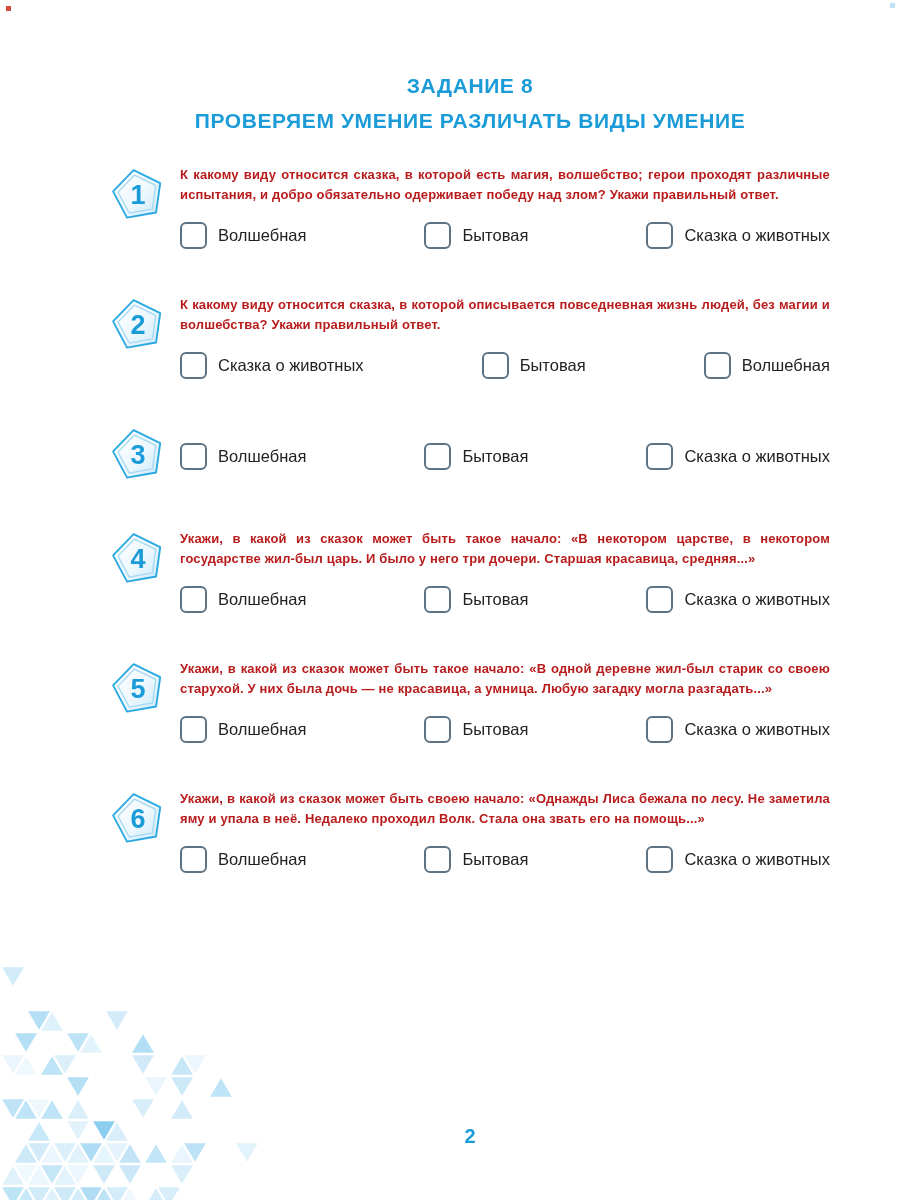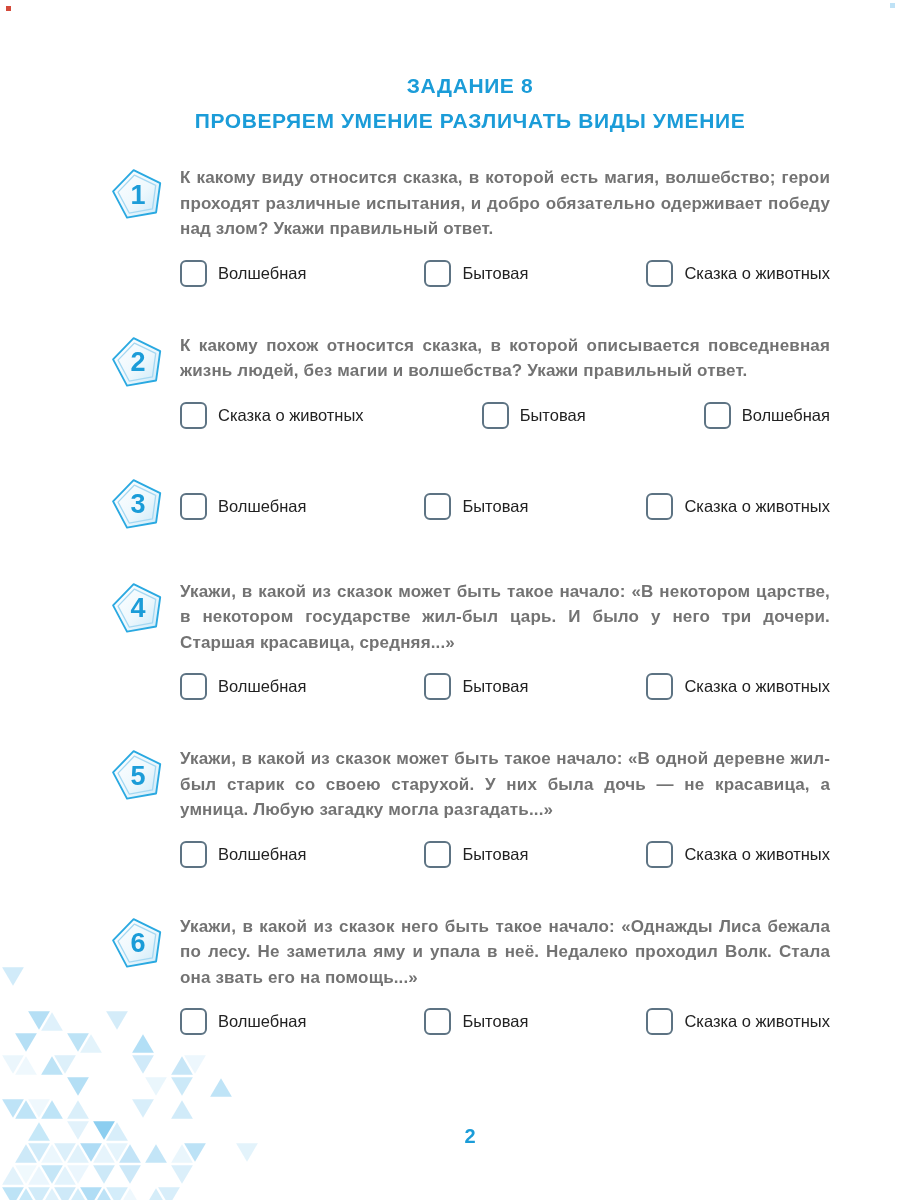--- a/index.html
+++ b/index.html
@@ -34,23 +34,23 @@
   }
   .badge svg { width: 56px; height: 58px; display: block; }
   .badge .num {
     position: absolute; inset: 0;
     display: flex; align-items: center; justify-content: center;
     font-weight: bold; font-size: 27px; color: #1b9cd8;
     padding-top: 2px;
   }
   .q-body { flex: 1; min-width: 0; }
   .q-text {
-    font-size: 17px;
+    font-size: 13px;
     font-weight: bold;
-    color: #737373;
+    color: #b91c1c;
     line-height: 1.5;
     text-align: justify;
     letter-spacing: 0.15px;
   }
   .options {
     display: flex;
     justify-content: space-between;
     align-items: center;
     margin-top: 18px;
   }
@@ -131,21 +131,21 @@
   </div>
 
   <div class="question">
     <div class="badge">
       <svg>
           <use href="#pent"></use>
         </svg>
       <span class="num">2</span>
     </div>
     <div class="q-body">
-      <p class="q-text">К какому похож относится сказка, в которой описывается повседневная жизнь людей, без магии и волшебства? Укажи правильный ответ.</p>
+      <p class="q-text">К какому виду относится сказка, в которой описывается повседневная жизнь людей, без магии и волшебства? Укажи правильный ответ.</p>
       <div class="options">
         <label class="option">
           <span class="checkbox"></span>
           <span class="option-label">Сказка о животных</span>
         </label>
         <label class="option">
           <span class="checkbox"></span>
           <span class="option-label">Бытовая</span>
         </label>
         <label class="option">
@@ -234,21 +234,21 @@
   </div>
 
   <div class="question">
     <div class="badge">
       <svg>
           <use href="#pent"></use>
         </svg>
       <span class="num">6</span>
     </div>
     <div class="q-body">
-      <p class="q-text">Укажи, в какой из сказок него быть такое начало: «Однажды Лиса бежала по лесу. Не заметила яму и упала в неё. Недалеко проходил Волк. Стала она звать его на помощь...»</p>
+      <p class="q-text">Укажи, в какой из сказок может быть своею начало: «Однажды Лиса бежала по лесу. Не заметила яму и упала в неё. Недалеко проходил Волк. Стала она звать его на помощь...»</p>
       <div class="options">
         <label class="option">
           <span class="checkbox"></span>
           <span class="option-label">Волшебная</span>
         </label>
         <label class="option">
           <span class="checkbox"></span>
           <span class="option-label">Бытовая</span>
         </label>
         <label class="option">

